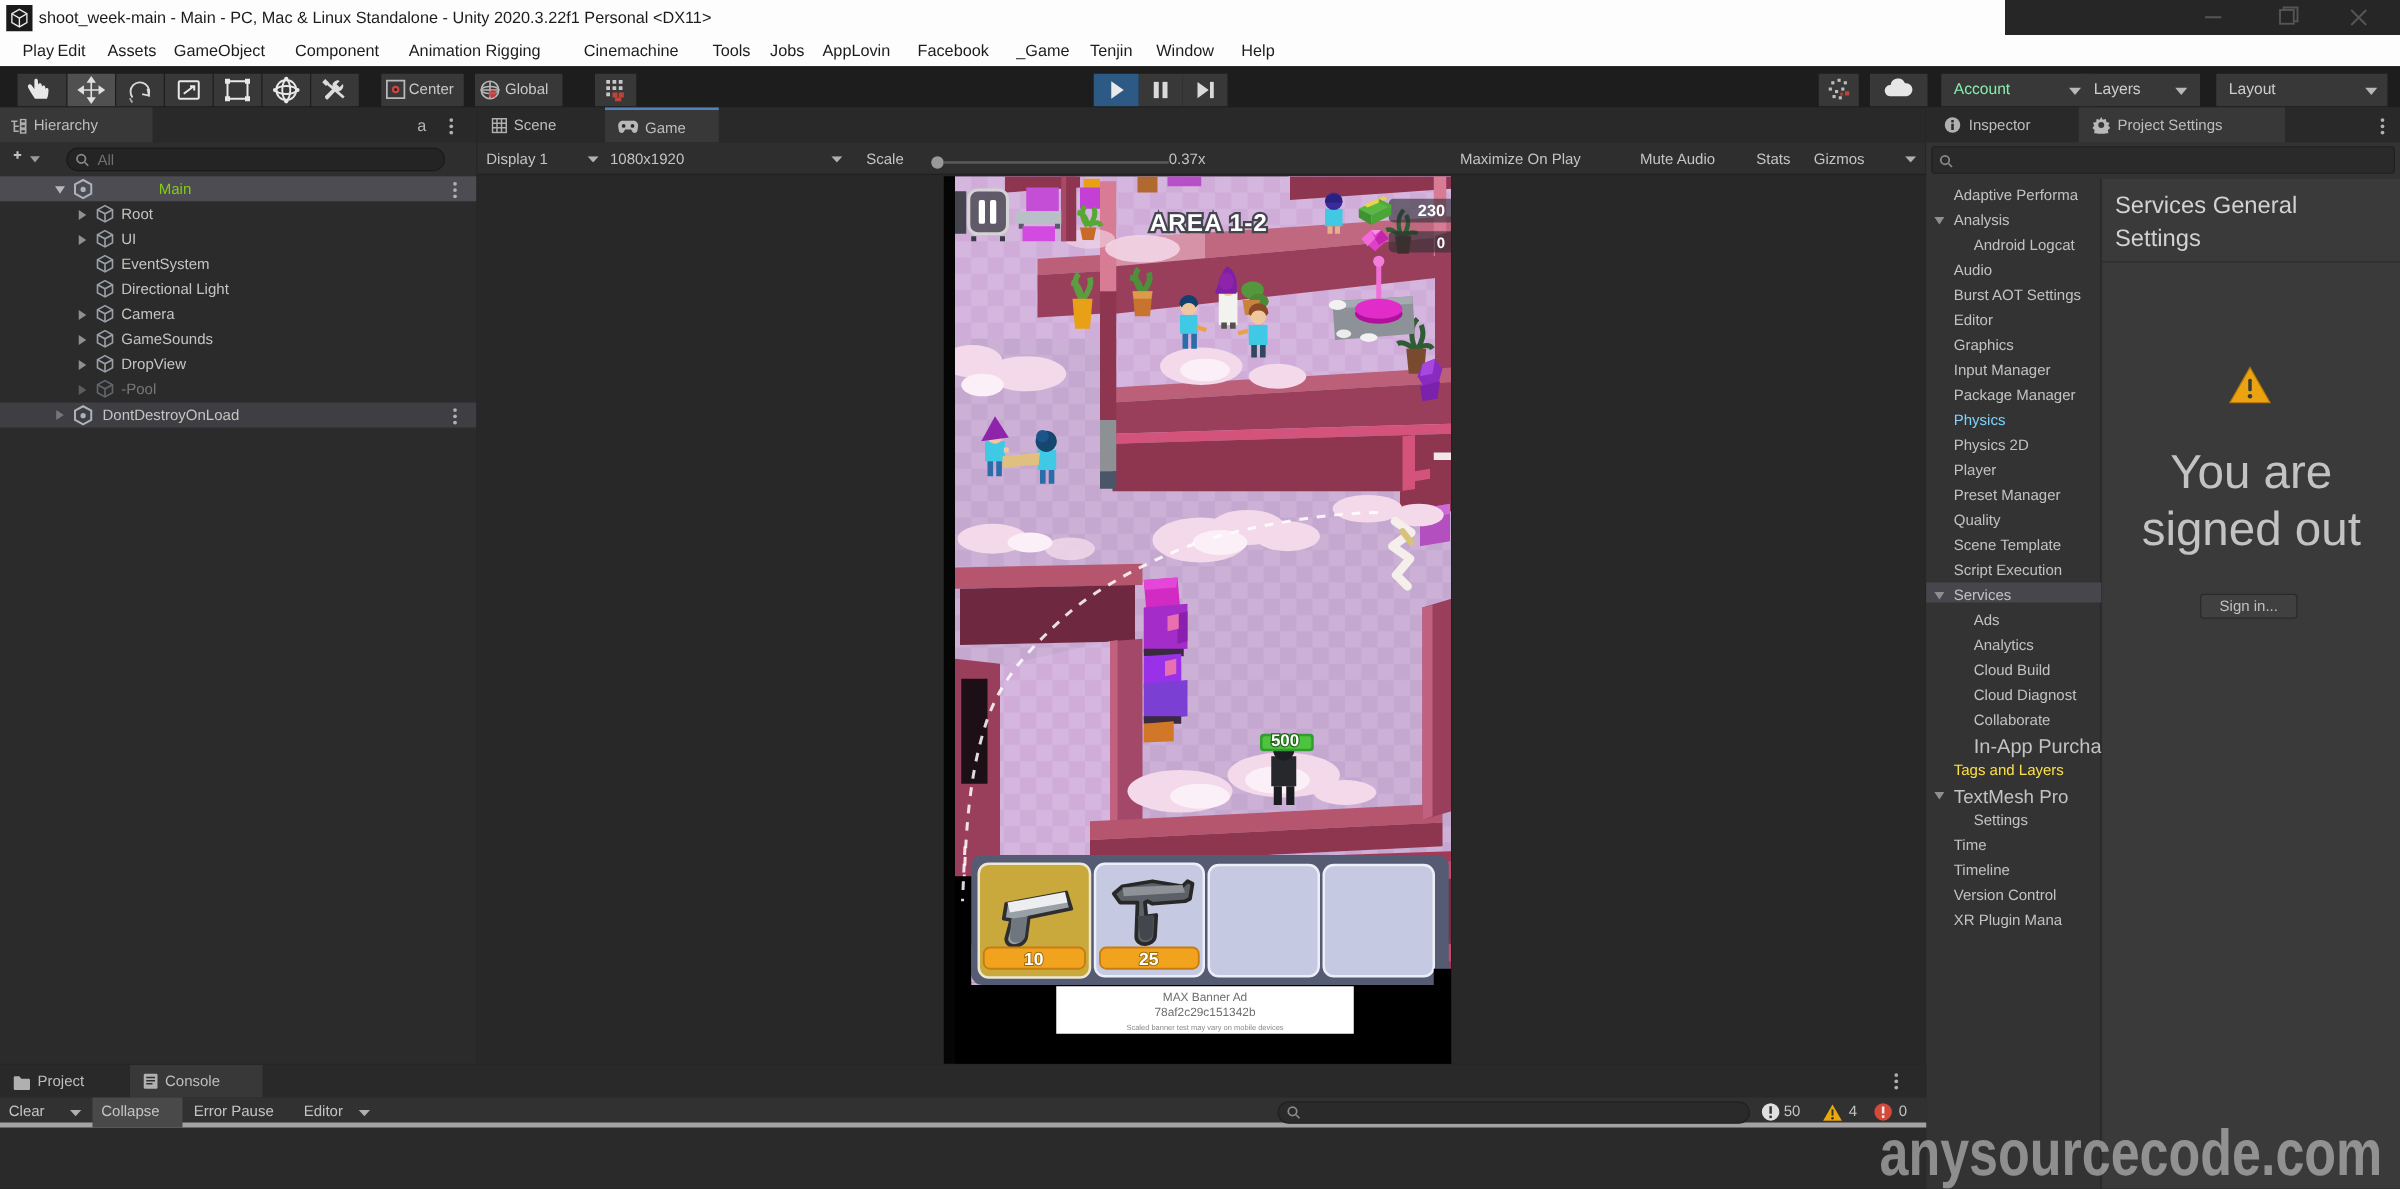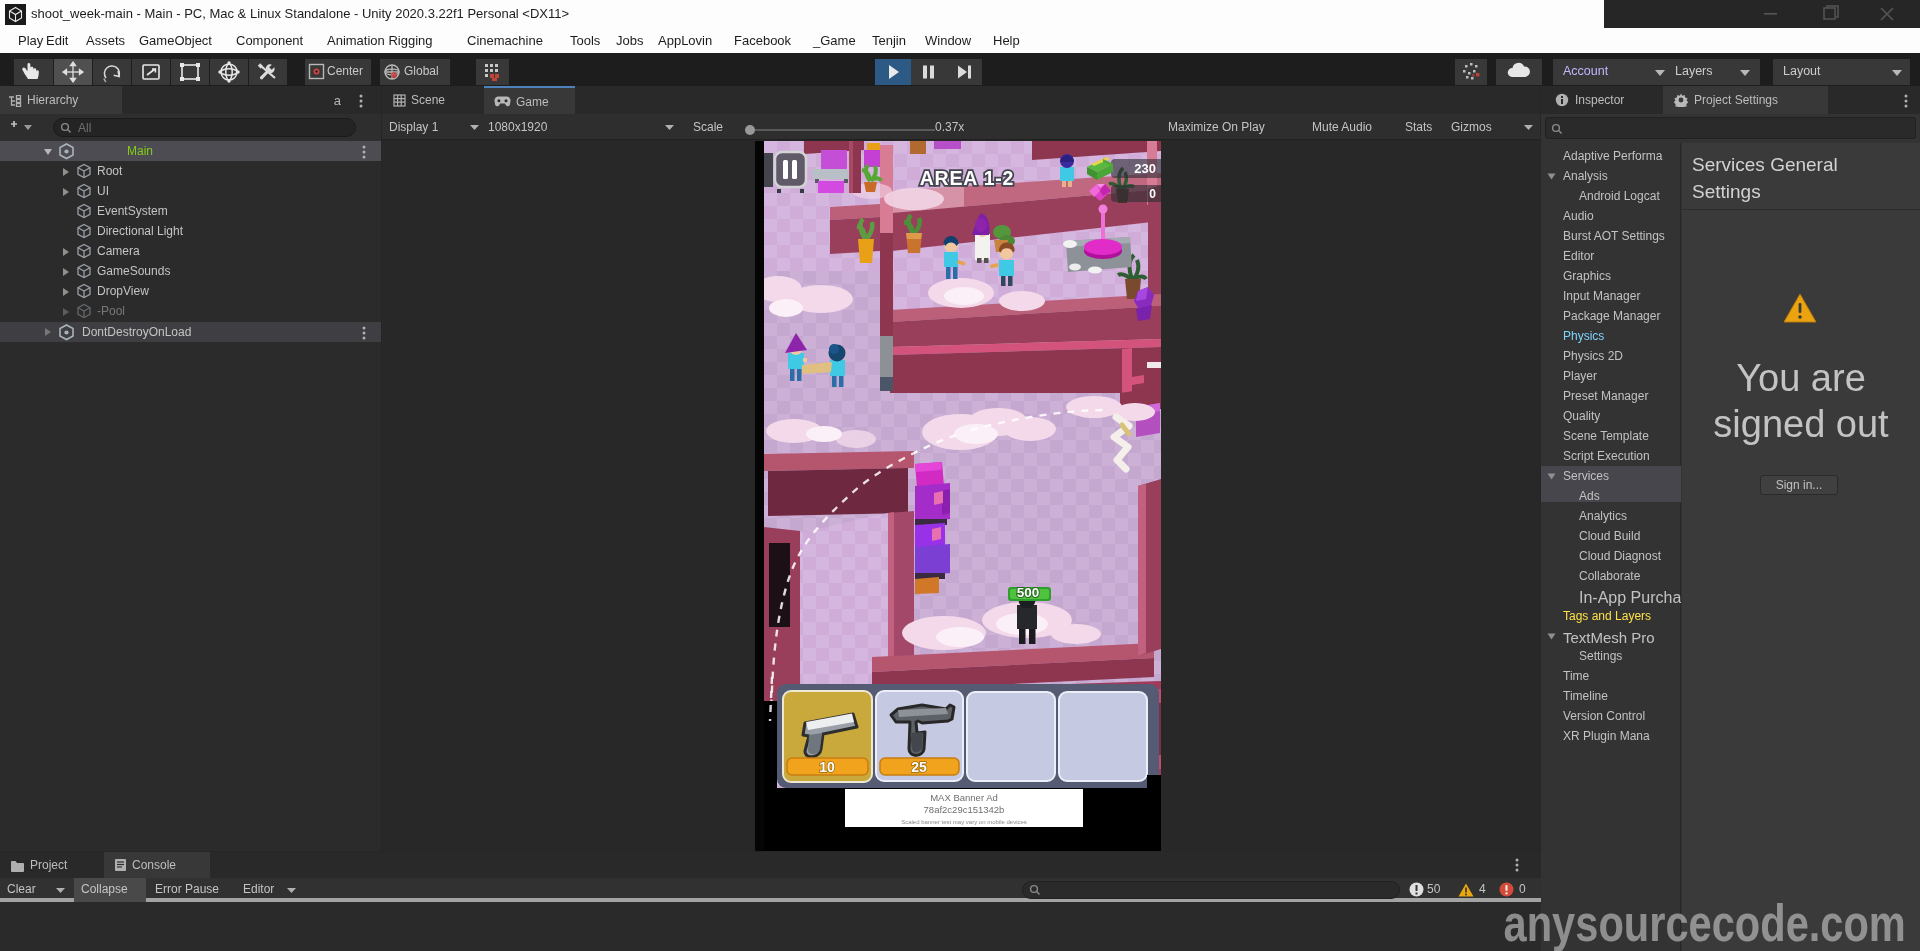--- a/index.html
+++ b/index.html
@@ -234,21 +234,21 @@
             <rect x="21" y="14" width="3.4" height="3.4"></rect>
             <rect x="17" y="15" width="2.6" height="2.6" opacity="0.7"></rect>
           </g>
         </svg>
     </div>
     <div class="tbtn" style="left:1496px;width:46px;">
       <svg width="46" height="26" viewBox="0 0 46 26">
           <path d="M16 18 a4.5 4.5 0 0 1 .5 -9 a6 6 0 0 1 11.5 -1.4 a5.2 5.2 0 0 1 1.5 10.3 z" fill="#e6e6e6"></path>
         </svg>
     </div>
-    <div class="tbtn" style="left:1553px;width:122px;color:#c4b5fd;font-size:12.5px;">
+    <div class="tbtn" style="left:1553px;width:122px;color:#86efac;font-size:12.5px;">
       <span style="position:absolute;left:10px;top:5px;">Account</span>
       <svg width="10" height="6" style="position:absolute;right:10px;top:11px;">
           <path d="M0 0 L10 0 L5 6 Z" fill="#b8b8b8"></path>
         </svg>
     </div>
     <div class="tbtn" style="left:1665px;width:95px;color:#cdcdcd;font-size:12.5px;">
       <span style="position:absolute;left:10px;top:5px;">Layers</span>
       <svg width="10" height="6" style="position:absolute;right:10px;top:11px;">
           <path d="M0 0 L10 0 L5 6 Z" fill="#b8b8b8"></path>
         </svg>
@@ -861,21 +861,21 @@
         </div>
       <div style="position:absolute;left:0;top:263px;width:140px;height:20px;overflow:hidden;">
           <span style="position:absolute;left:22px;top:3px;font-size:12px;color:#c2c2c2;white-space:nowrap;">Quality</span>
         </div>
       <div style="position:absolute;left:0;top:283px;width:140px;height:20px;overflow:hidden;">
           <span style="position:absolute;left:22px;top:3px;font-size:12px;color:#c2c2c2;white-space:nowrap;">Scene Template</span>
         </div>
       <div style="position:absolute;left:0;top:303px;width:140px;height:20px;overflow:hidden;">
           <span style="position:absolute;left:22px;top:3px;font-size:12px;color:#c2c2c2;white-space:nowrap;">Script Execution</span>
         </div>
-      <div style="position:absolute;left:0;top:323px;width:140px;height:36px;background:#46464c;overflow:hidden;">
+      <div style="position:absolute;left:0;top:323px;width:140px;height:16px;background:#46464c;overflow:hidden;">
           <svg width="9" height="7" style="position:absolute;left:6px;top:7px;">
             <path d="M0.5 0.5 L8.5 0.5 L4.5 6.5 Z" fill="#8f8f8f"></path>
           </svg>
           <span style="position:absolute;left:22px;top:3px;font-size:12px;color:#c2c2c2;white-space:nowrap;">Services</span>
         </div>
       <div style="position:absolute;left:0;top:343px;width:140px;height:20px;overflow:hidden;">
           <span style="position:absolute;left:38px;top:3px;font-size:12px;color:#c2c2c2;white-space:nowrap;">Ads</span>
         </div>
       <div style="position:absolute;left:0;top:363px;width:140px;height:20px;overflow:hidden;">
           <span style="position:absolute;left:38px;top:3px;font-size:12px;color:#c2c2c2;white-space:nowrap;">Analytics</span>

